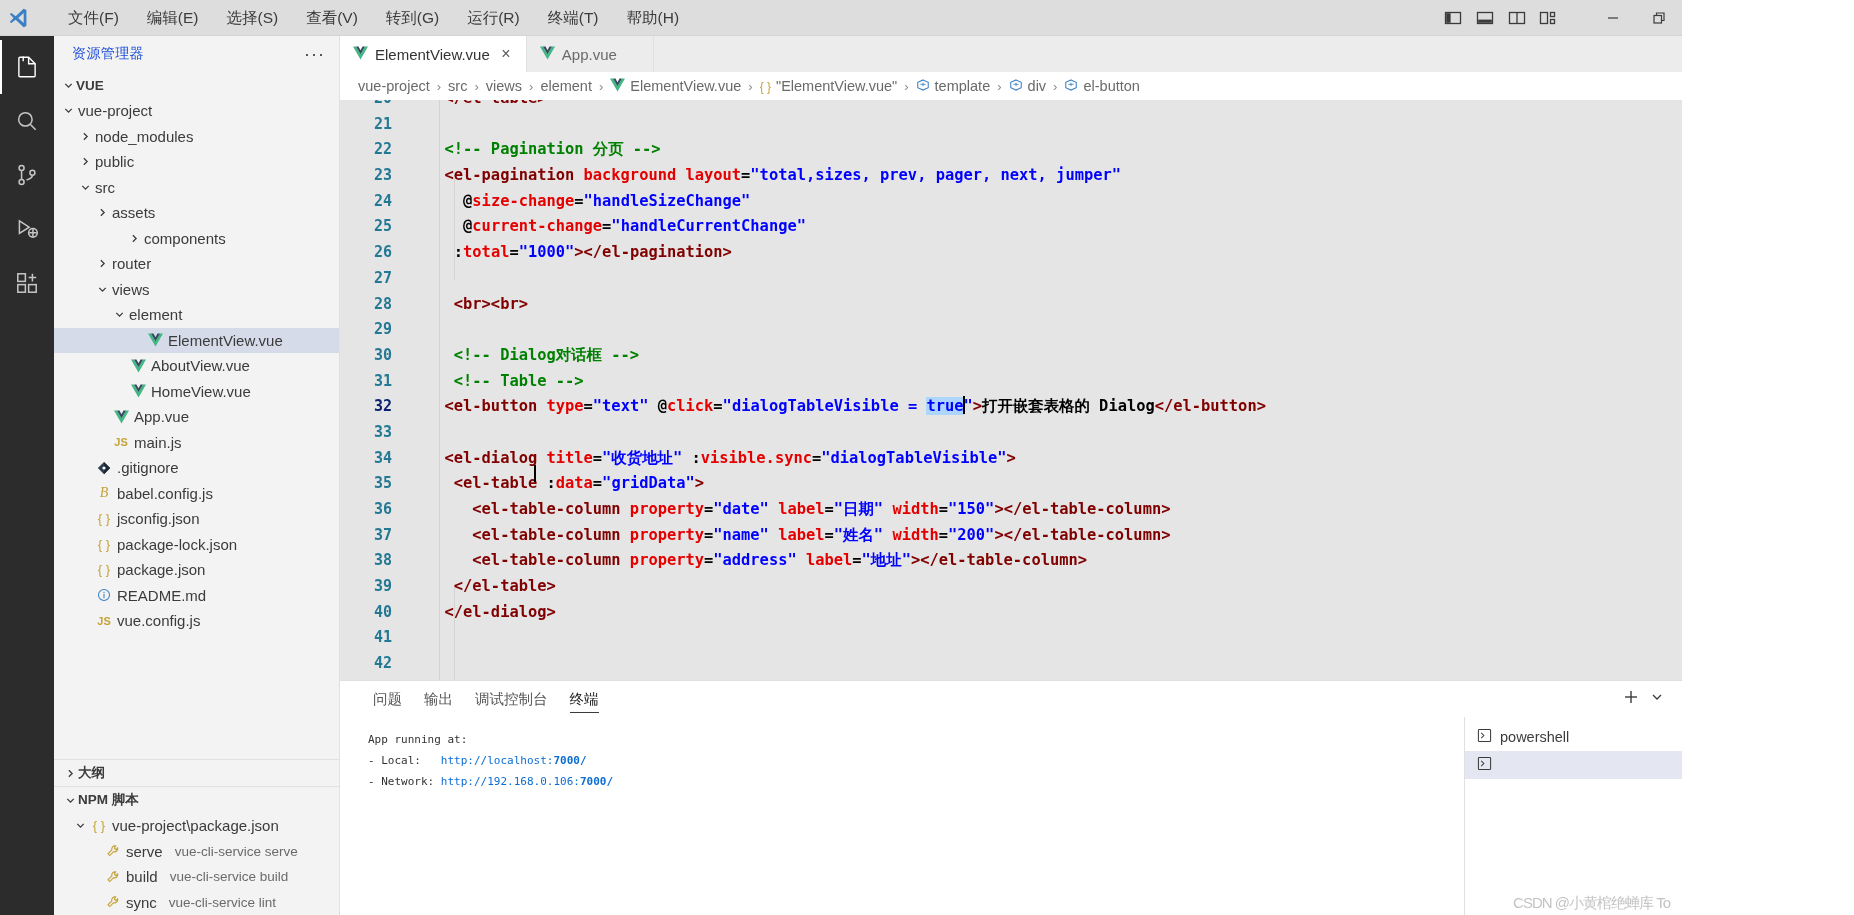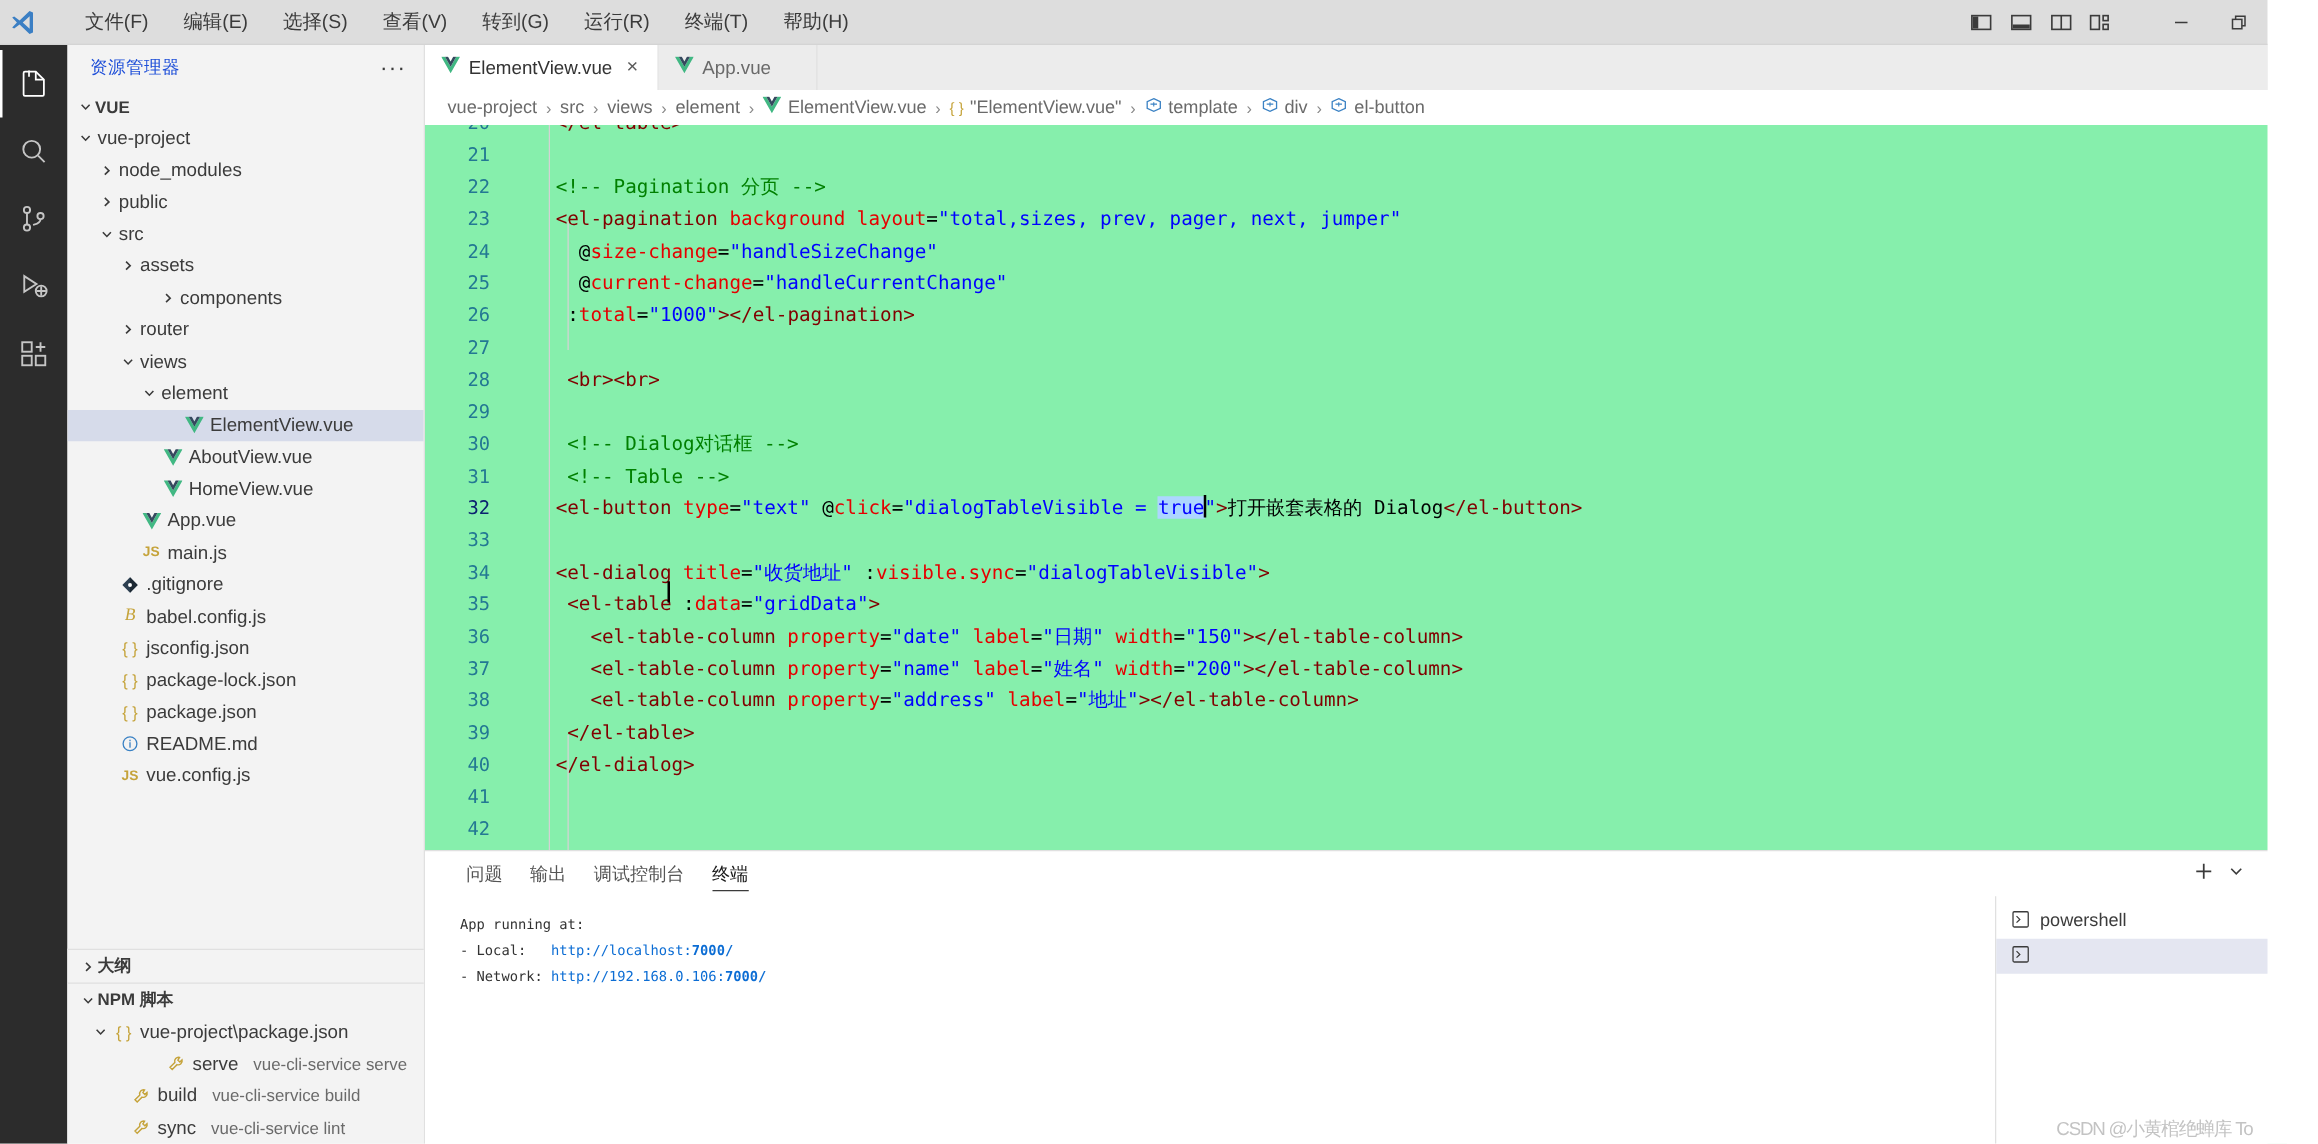--- a/index.html
+++ b/index.html
@@ -3,21 +3,21 @@
 <meta charset="utf-8">
 <style>
   * { box-sizing: border-box; margin: 0; padding: 0; }
   html, body {
     width: 1854px; height: 915px;
     overflow: hidden;
     background: #ffffff;
     font-family: "Liberation Sans", "DejaVu Sans", sans-serif;
     -webkit-font-smoothing: antialiased;
   }
-  .app { width: 1814px; height: 915px; position: relative; display: flex; flex-direction: column; background:#ffffff; }
+  .app { width: 1682px; height: 915px; position: relative; display: flex; flex-direction: column; background:#ffffff; }
 
   
   .titlebar {
     height: 36px; flex: 0 0 36px;
     background: #dddddd;
     display: flex; align-items: center;
     position: relative;
     border-bottom: 1px solid #d4d4d4;
   }
   .vscode-logo { width: 36px; height: 36px; display:flex; align-items:center; justify-content:center; }
@@ -114,21 +114,21 @@
     height: 28px; flex: 0 0 28px; display: flex; align-items: center;
     padding-left: 18px; gap: 0px; font-size: 14.5px; color: #6a6a6a;
     background: #ffffff; white-space: nowrap; overflow:hidden;
   }
   .bc { display:inline-flex; align-items:center; gap:5px; cursor: pointer; }
   .bcsep { padding: 0 7px; color: #8a8a8a; font-size: 13px; }
 
   
   .codewrap {
     flex: 1 1 auto; display: flex; min-height: 0; position: relative;
-    background:#86efac; overflow: hidden;
+    background:#e5e5e5; overflow: hidden; font-weight: bold;
   }
   .gutter {
     width: 72px; flex: 0 0 72px; padding-top: 0px;
     text-align: right; padding-right: 20px;
     font-family: "DejaVu Sans Mono", "Liberation Mono", monospace;
     font-size: 15px; color: #237893; user-select: none;
   }
   .gutter .ln { height: 25.7px; line-height: 25.7px; }
   .gutter .ln.cur { color: #0b216f; }
   .codecol { flex: 1 1 auto; position: relative; min-width:0; overflow: hidden; }
@@ -521,21 +521,21 @@
         <div class="row" style="padding-left:18px;">
           <span class="chev">
             <svg width="11" height="11" viewBox="0 0 12 12" fill="none" stroke="#3b3b3b" stroke-width="1.4">
                 <path d="M2.5 4.2 6 7.8l3.5-3.6"></path>
               </svg>
           </span>
           <span class="ficon" style="color:#c5a33a;font-size:13px;">{ }</span>
           <span class="flabel">vue-project\package.json</span>
         </div>
 
-        <div class="row" style="padding-left:48px;margin-left:28px;">
+        <div class="row" style="padding-left:48px;">
           <span class="ficon">
             <svg width="14" height="14" viewBox="0 0 16 16" fill="none" stroke="#c5a33a" stroke-width="1.3">
                 <path d="M11 2.2a3.6 3.6 0 0 0-4.3 4.6L2.3 11.2l2 2 4.4-4.4A3.6 3.6 0 0 0 13.3 4.5l-2 2-1.8-1.8 1.5-2.5z"></path>
               </svg>
           </span>
           <span class="flabel">serve</span>
           <span class="sub">vue-cli-service serve</span>
         </div>
         <div class="row" style="padding-left:48px;">
           <span class="ficon">

